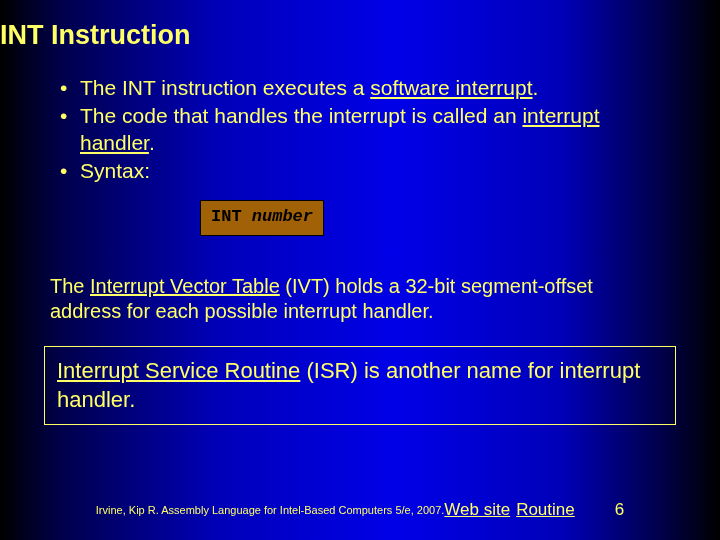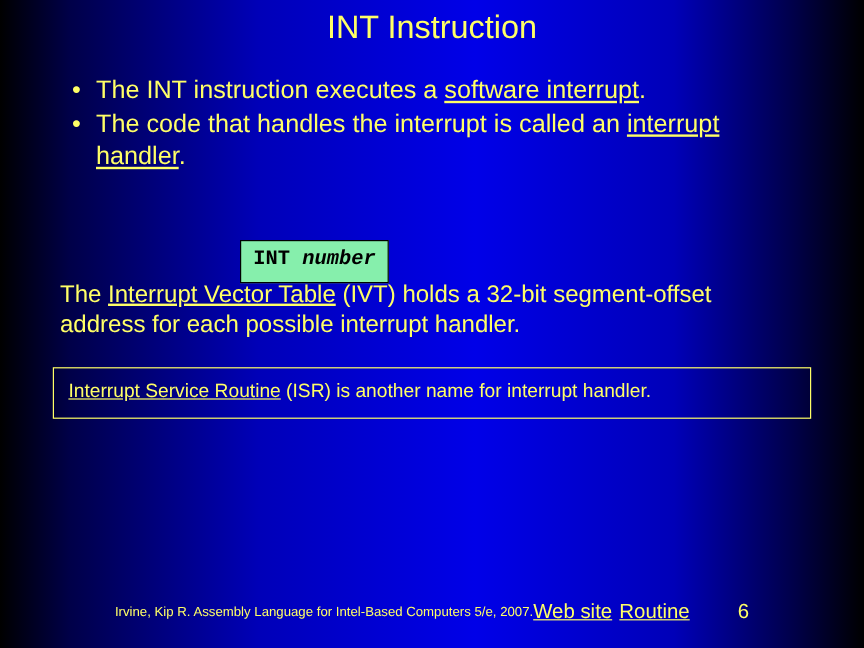--- a/index.html
+++ b/index.html
@@ -6,24 +6,24 @@
   body{
     width:720px;height:540px;
     background:linear-gradient(90deg,#000000 0%,#000048 8%,#0000b8 30%,#0000e8 55%,#0000b8 78%,#000048 92%,#000000 100%);
     font-family:Arial,Helvetica,sans-serif;
     color:#ffff66;
     position:relative;
     box-sizing:border-box;
     overflow:hidden;
   }
   .title{
-    text-align:center;
+    text-align:left;
     font-size:27px;
-    padding-top:8px;
-    font-weight:400;
+    padding-top:20px;
+    font-weight:700;
   }
   .bullets{
     margin:24px 50px 0 50px;
     font-size:21px;
     list-style:none;
     padding:0;
   }
   .bullets li{
     position:relative;
     padding-left:30px;
@@ -33,41 +33,41 @@
   .bullets li::before{
     content:"•";
     position:absolute;
     left:10px;
     top:0;
   }
   .codebox{
     position:absolute;
     left:200px;
     top:200px;
-    background:#86efac;
+    background:#a16207;
     border:1px solid #000;
     padding:5px 10px 6px 10px;
     color:#000;
     font-family:"Courier New",monospace;
     font-size:17px;
     line-height:1.35;
   }
   .codebox .bold{font-weight:bold}
   .codebox .ital{font-style:italic;font-weight:bold}
   .codebox .r2{font-style:italic;font-weight:bold}
   .para{
     margin:90px 73px 0 50px;
     font-size:20px;
     line-height:1.25;
   }
   .isrbox{
     margin:22px 44px 12px 44px;
     border:1.5px solid #ffff66;
     padding:10px 12px;
-    font-size:16px;
+    font-size:22px;
     line-height:1.3;
   }
   .u{text-decoration:underline}
   .footer{
     position:absolute;
     bottom:20px;
     left:46px;
     right:46px;
     display:flex;
     align-items:center;
@@ -83,20 +83,23 @@
 
 <div class="title">INT Instruction</div>
 
 <ul class="bullets">
   <li>
     <span>The INT instruction executes a </span><span class="u">software interrupt</span><span>.</span>
   </li>
   <li>
     <span>The code that handles the interrupt is called an </span><span class="u">interrupt handler</span><span>.</span>
   </li>
+  <li>
+    <span>Syntax:</span>
+  </li>
 </ul>
 
 <div class="codebox">
   <div><span class="bold">INT </span><span class="ital">number</span></div>
 </div>
 
 <div class="para">
   <span>The </span><span class="u">Interrupt Vector Table</span><span> (IVT) holds a 32-bit segment-offset address for each possible interrupt handler.</span>
 </div>
 

